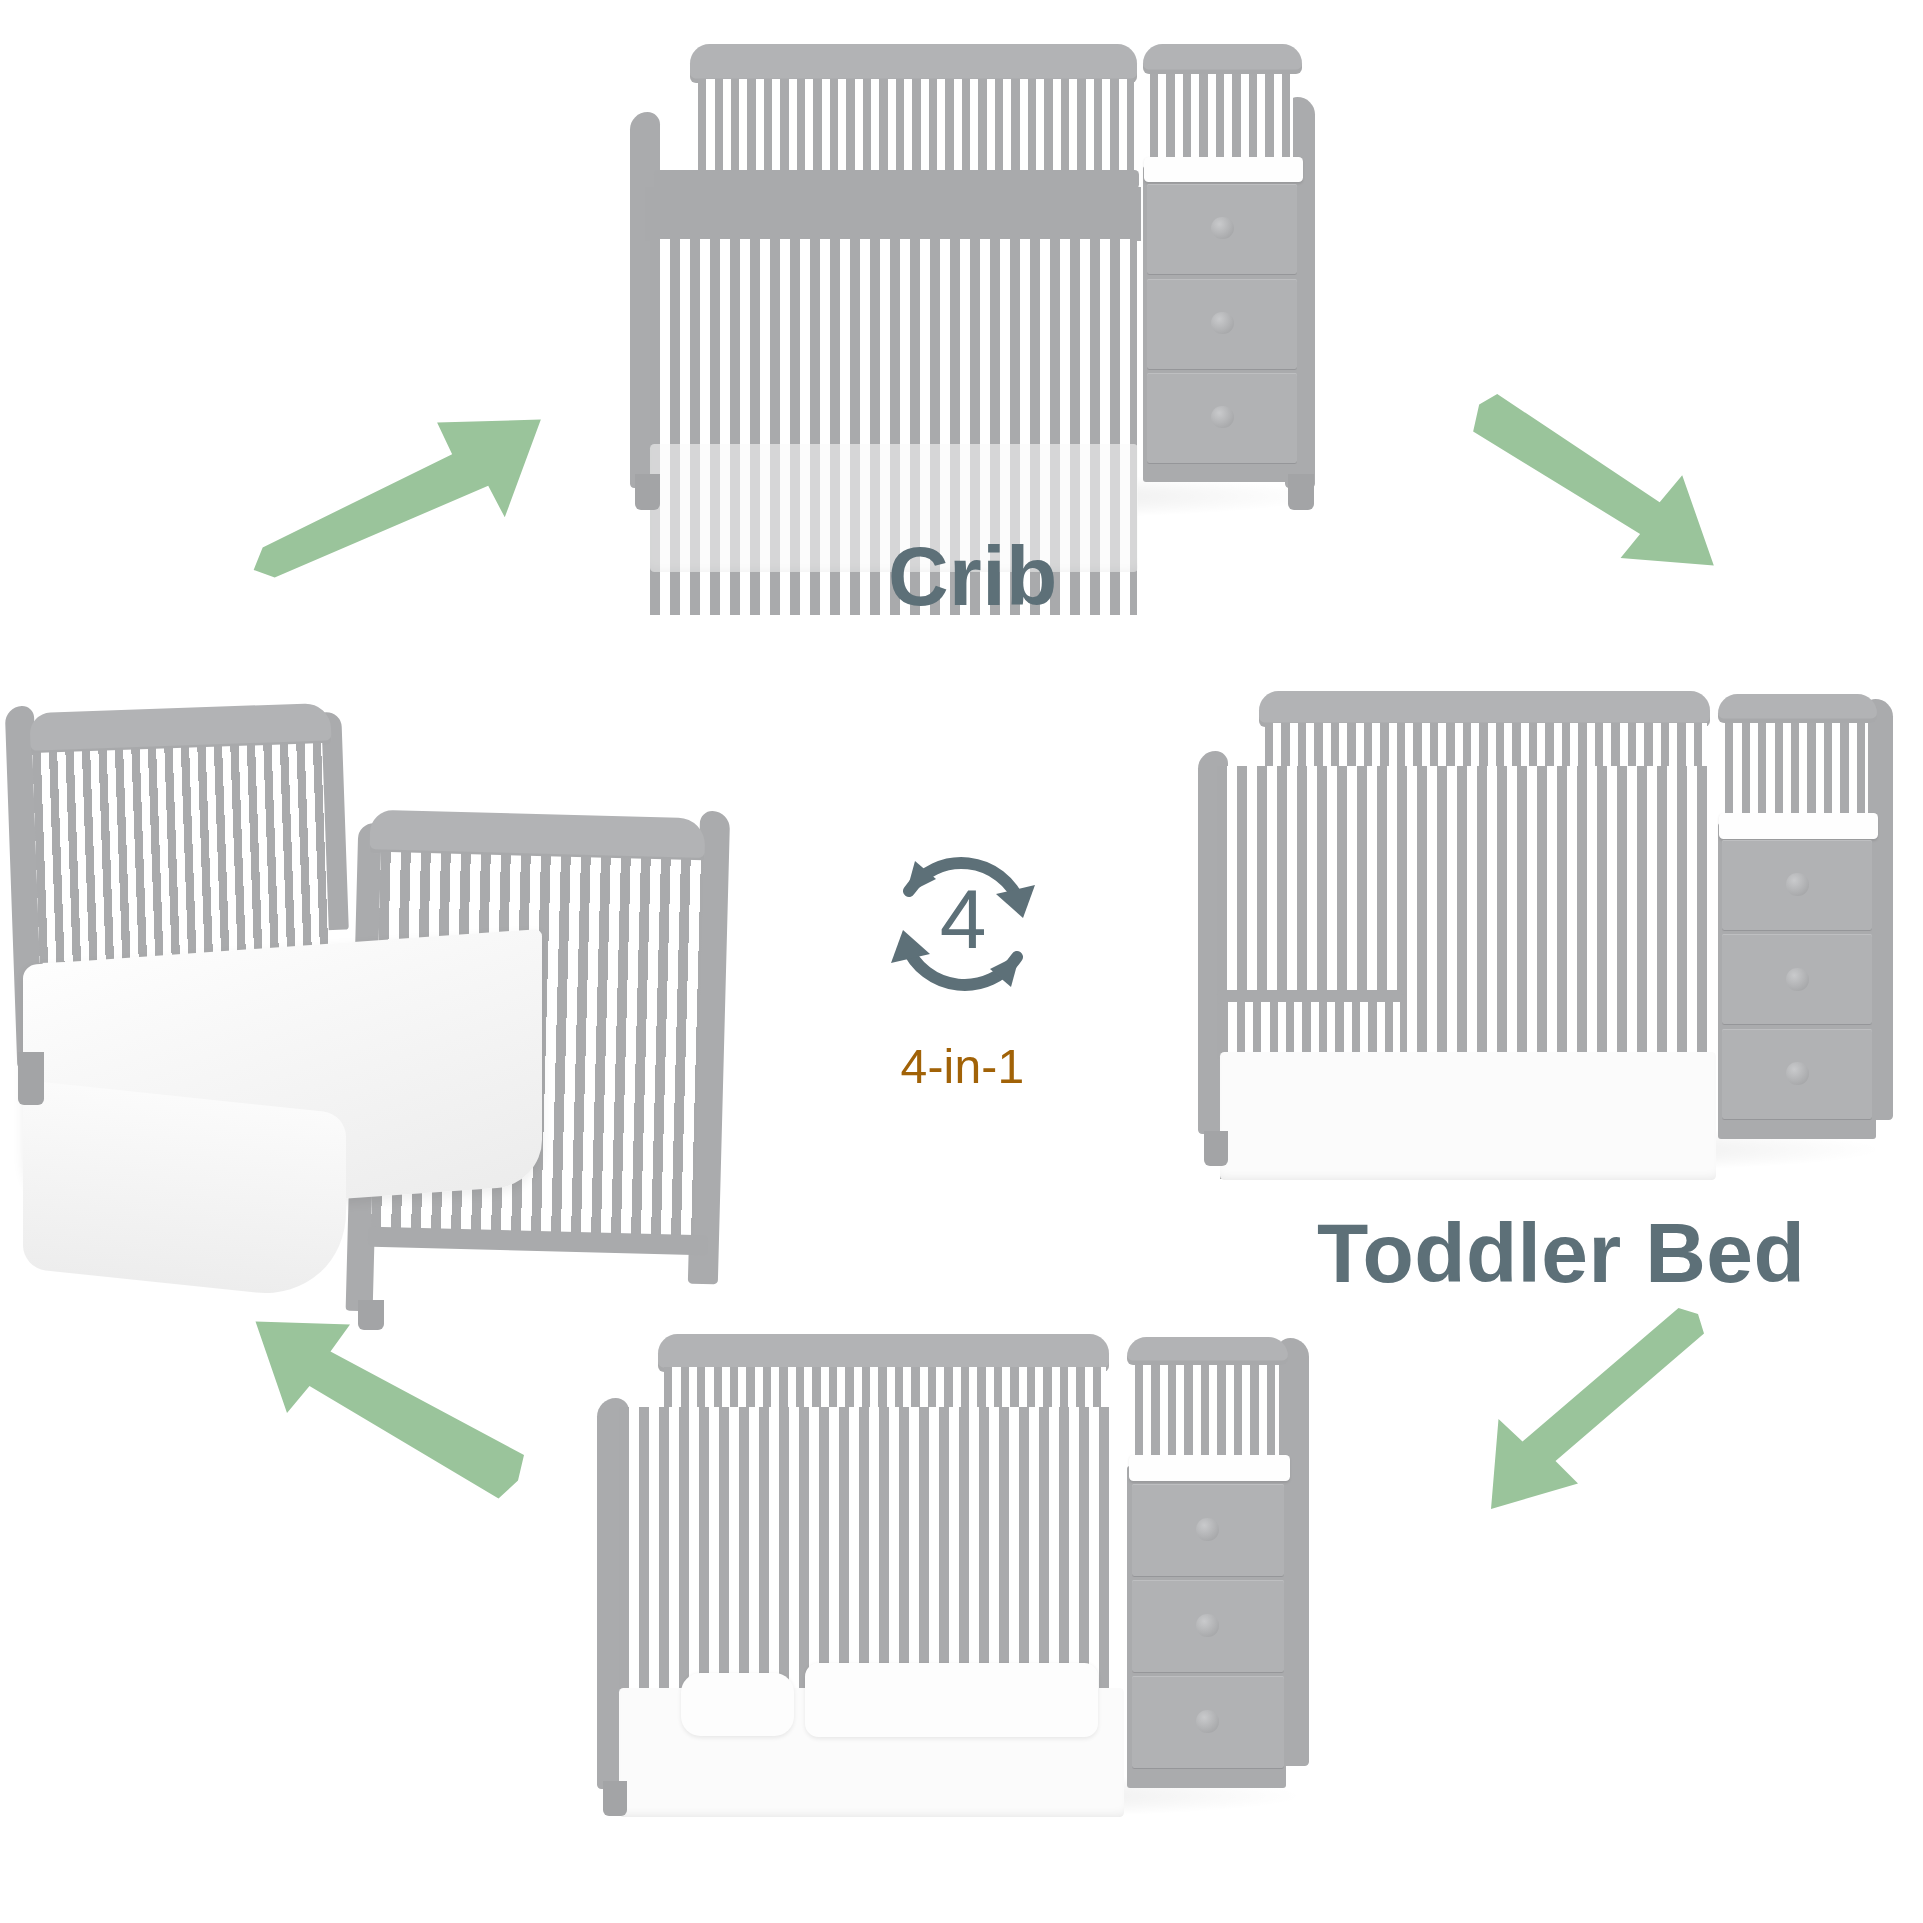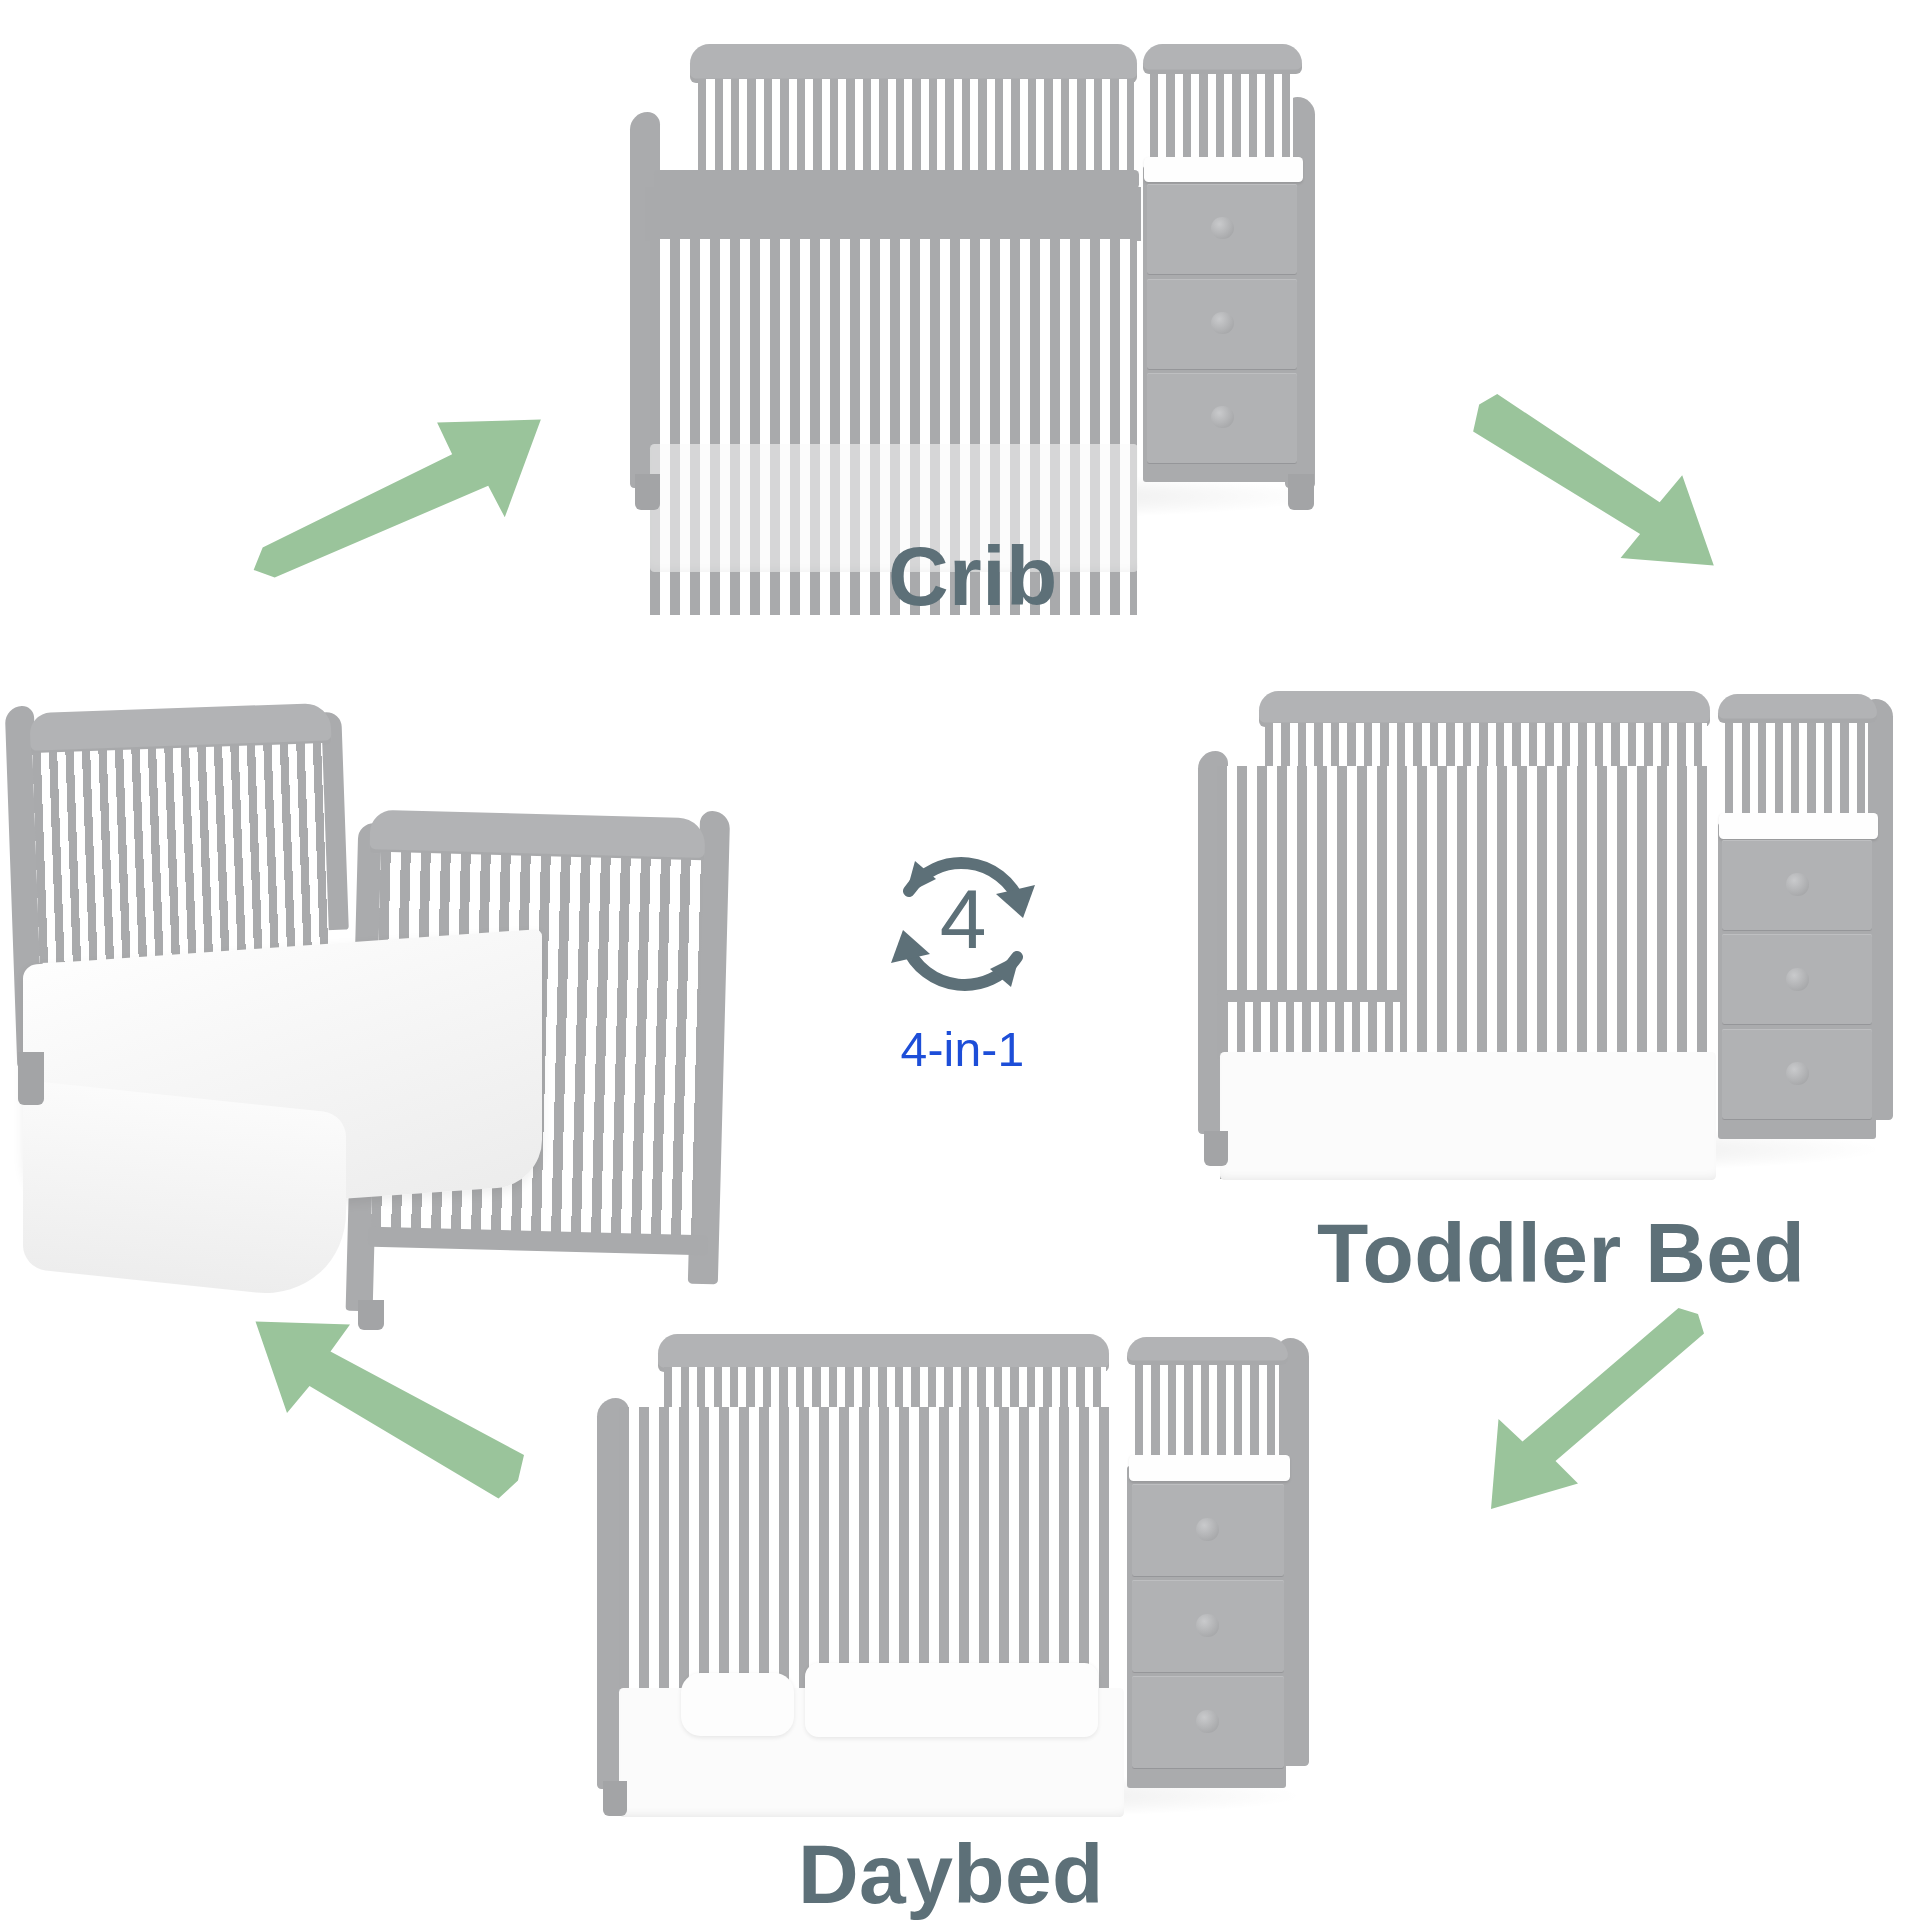--- a/index.html
+++ b/index.html
@@ -26,21 +26,21 @@
   #label-full{font-size:84px;left:84px;top:1195px;}
   #label-daybed{font-size:84px;left:798px;top:1826px;}
 
   
   #center-badge{
     position:absolute;left:782px;top:834px;width:361px;height:331px;
     text-align:center;
   }
   #cycle-icon{width:180px;height:180px;display:block;margin:0 auto;}
   .center-text{
-    color:#1d4ed8;font-size:48px;line-height:1.22;margin-top:7px;
+    color:#a16207;font-size:48px;line-height:1.22;margin-top:24px;
     letter-spacing:0.2px;
   }
 
   
   .arrow{position:absolute;}
   .gr{background:#a9aaac;}
 
   
   .endpanel{
     position:absolute;
@@ -215,21 +215,20 @@
 
     <div class="drawer" style="left:546px;top:161px;width:152px;height:92px;"></div>
     <div class="knob" style="left:610px;top:195px;"></div>
     <div class="drawer" style="left:546px;top:257px;width:152px;height:92px;"></div>
     <div class="knob" style="left:610px;top:291px;"></div>
     <div class="drawer" style="left:546px;top:353px;width:152px;height:92px;"></div>
     <div class="knob" style="left:610px;top:387px;"></div>
 
     <div class="leg" style="left:16.5px;top:458px;width:24px;height:35px;"></div>
   </div>
-  <div class="label" id="label-daybed">Daybed</div>
 
   <div class="node" style="left:0px;top:676px;width:774px;height:496px;">
     <div class="shadow" style="left:15px;top:443px;width:691px;height:47px;"></div>
 
     <div class="endpanel" style="left:10.5px;top:30px;width:28.6px;height:361px;
                 transform:rotate(-2deg);"></div>
     <div class="endpanel right" style="left:319px;top:36px;width:25.6px;height:218px;
                 transform:rotate(-2deg);"></div>
     <div class="topcap" style="left:30px;top:32px;width:301px;height:42px;
                 transform:rotate(-2deg);border-radius:21px 25.6px 6px 6px;"></div>

